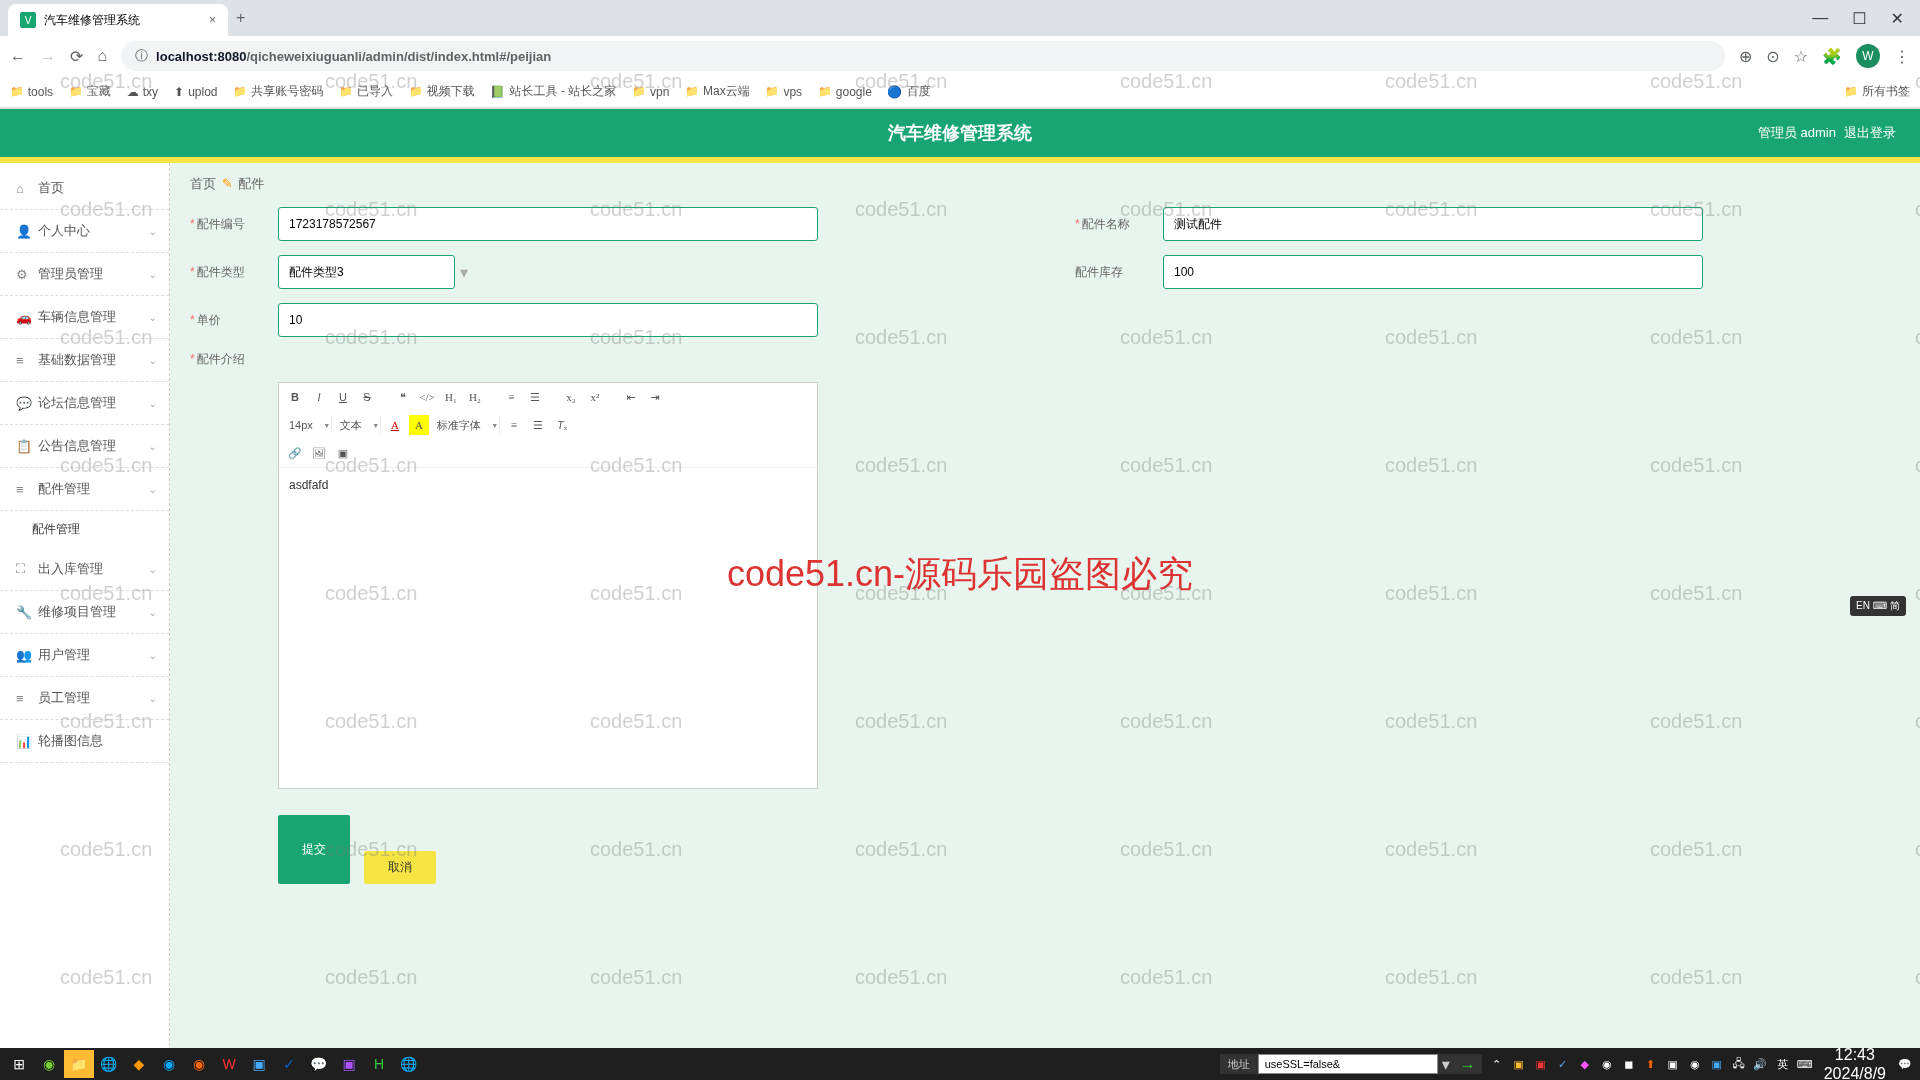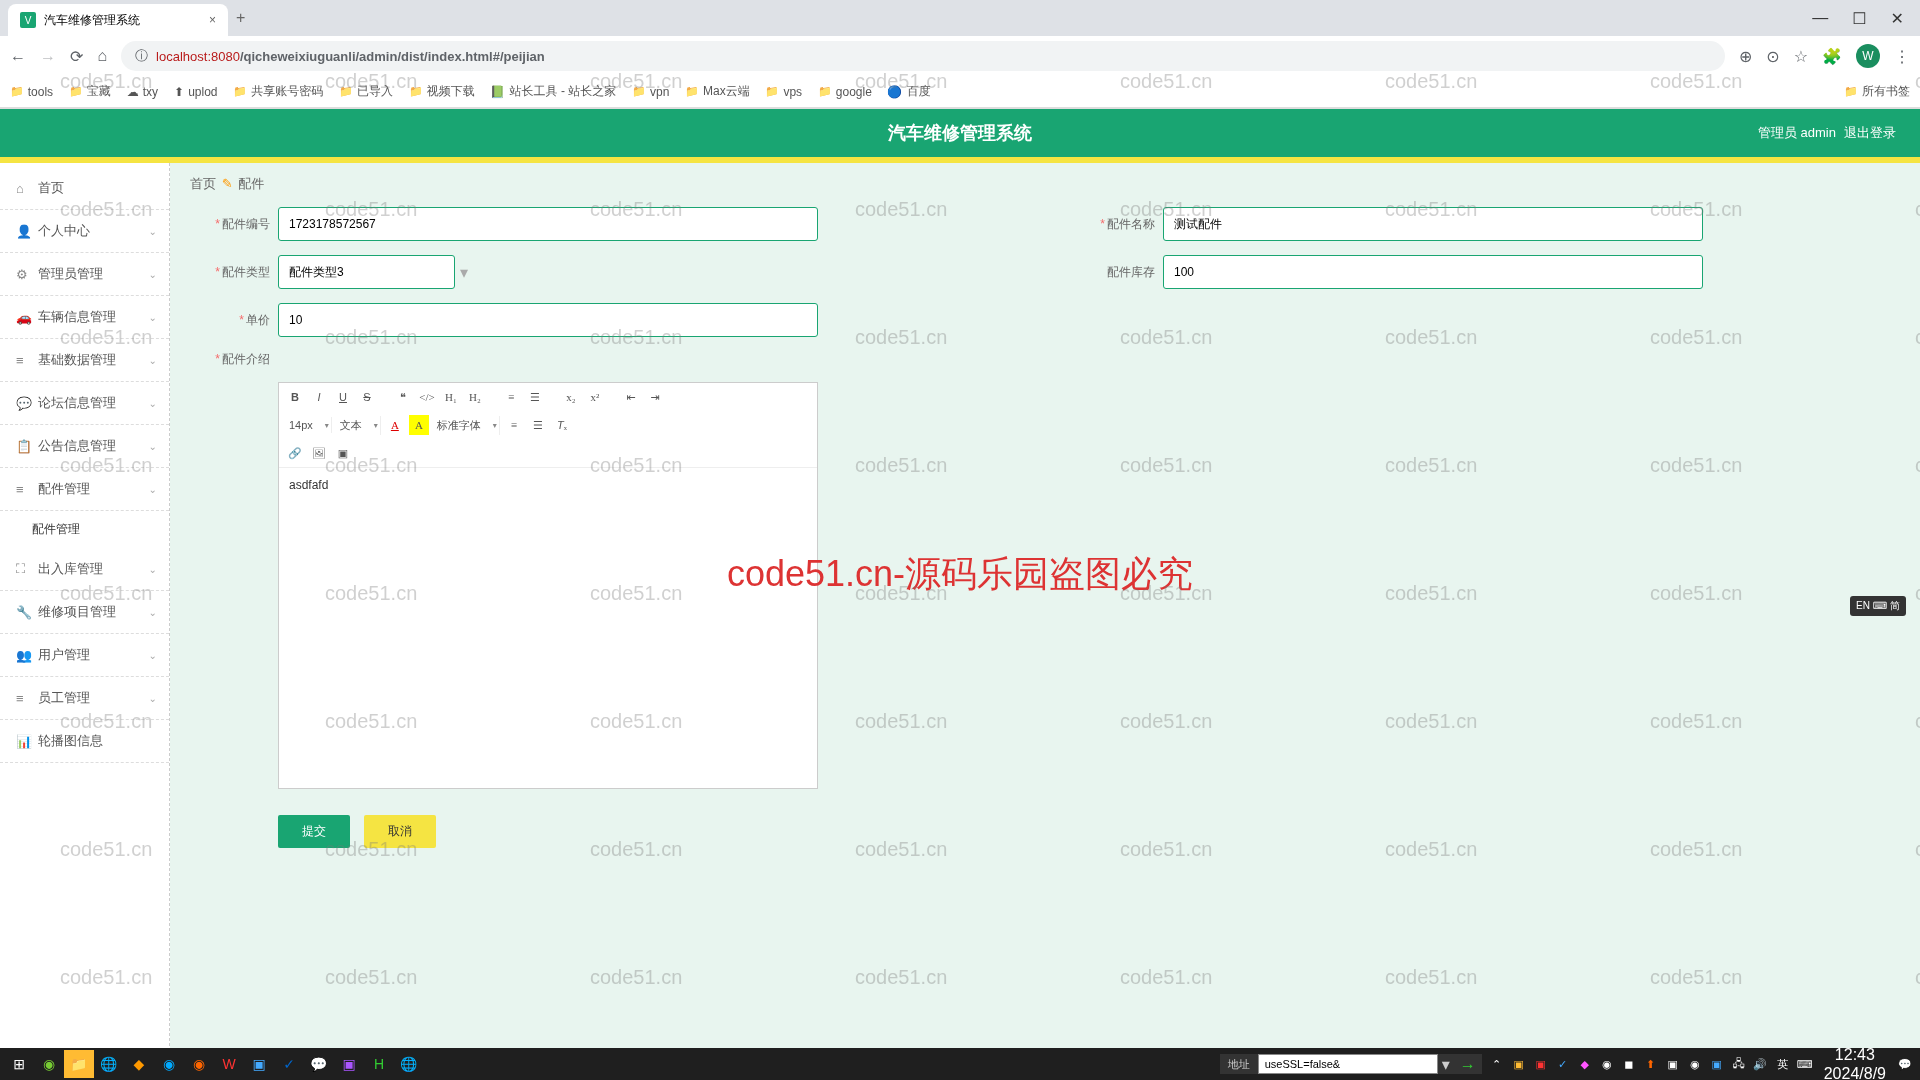--- a/index.html
+++ b/index.html
@@ -12,21 +12,21 @@
 .tab-icon { width: 16px; height: 16px; background: #19a572; border-radius: 2px; margin-right: 8px; display: flex; align-items: center; justify-content: center; color: #fff; font-size: 10px; }
 .tab-title { flex: 1; }
 .tab-close { color: #666; cursor: pointer; margin-left: 8px; }
 .new-tab { margin-left: 8px; color: #666; font-size: 16px; cursor: pointer; }
 .window-controls { margin-left: auto; display: flex; gap: 24px; padding-right: 16px; color: #333; }
 
 .address-bar { display: flex; align-items: center; height: 40px; padding: 0 10px; gap: 14px; background: #fff; }
 .nav-icon { color: #5f6368; cursor: pointer; font-size: 16px; }
 .url-box { flex: 1; display: flex; align-items: center; background: #f1f3f4; border-radius: 20px; padding: 4px 14px; height: 30px; font-size: 13px; }
 .url-box .secure { color: #5f6368; margin-right: 8px; }
-.url-box .url-host { color: #b91c1c; }
+.url-box .url-host { color: #0f172a; font-weight: bold; }
 .url-box .url-path { color: #5f6368; font-weight: bold; }
 .addr-right { display: flex; gap: 14px; align-items: center; }
 .avatar-circle { width: 24px; height: 24px; border-radius: 50%; background: #1a8e5f; color: #fff; display: flex; align-items: center; justify-content: center; font-size: 12px; }
 
 .bookmarks { display: flex; align-items: center; height: 32px; padding: 0 10px; gap: 16px; background: #fff; font-size: 12px; color: #555; border-bottom: 1px solid #ddd; }
 .bk-item { display: flex; align-items: center; gap: 4px; cursor: pointer; }
 .bk-folder::before { content: "📁"; font-size: 11px; }
 .bk-right { margin-left: auto; display: flex; gap: 12px; }
 
 
@@ -41,39 +41,39 @@
 .side-item .si-icon { margin-right: 8px; color: #888; width: 14px; display: inline-block; }
 .side-sub { padding: 10px 16px 10px 32px; font-size: 12px; color: #333; cursor: pointer; }
 
 .main { flex: 1; background: #e8f5ef; padding: 12px 20px; overflow-y: auto; }
 .breadcrumb { font-size: 13px; color: #666; margin-bottom: 14px; }
 .breadcrumb .sep { color: #f90; margin: 0 2px; }
 
 .form-grid { display: grid; grid-template-columns: 1fr 1fr; gap: 14px 60px; }
 .form-row { display: flex; align-items: center; }
 .form-row.full { grid-column: 1 / -1; }
-.form-label { width: 80px; text-align: right; font-size: 12px; color: #666; margin-right: 8px; flex-shrink: 0; }
+.form-label { width: 80px; font-size: 12px; color: #666; margin-right: 8px; flex-shrink: 0; }
 .form-label .req { color: #f56c6c; margin-right: 2px; }
 .form-input { flex: 1; max-width: 540px; height: 34px; border: 1px solid #19a572; border-radius: 3px; padding: 0 10px; font-size: 12px; background: #fff; }
 .form-select { max-width: 200px; position: relative; }
 .form-select::after { content: "▾"; position: absolute; right: 10px; top: 8px; color: #aaa; pointer-events: none; }
 
 .editor-wrap { grid-column: 1 / -1; display: flex; }
 .editor-box { width: 540px; margin-left: 88px; border: 1px solid #ccc; background: #fff; }
 .editor-toolbar { border-bottom: 1px solid #eee; padding: 4px 6px; display: flex; flex-wrap: wrap; gap: 4px; align-items: center; }
 .ed-btn { width: 20px; height: 20px; display: flex; align-items: center; justify-content: center; font-size: 11px; color: #555; cursor: pointer; font-family: serif; }
 .ed-sel { font-size: 11px; border: none; color: #555; background: transparent; padding: 2px 14px 2px 4px; }
 .ed-sel-wrap { display: flex; align-items: center; border-right: 1px solid #eee; padding-right: 4px; position: relative; }
 .ed-sel-wrap::after { content: "▾"; font-size: 8px; color: #888; position: absolute; right: 2px; }
 .editor-content { min-height: 320px; padding: 10px; font-size: 12px; color: #333; }
 
 .form-actions { grid-column: 1 / -1; margin-left: 88px; margin-top: 12px; display: flex; gap: 14px; }
 .btn { padding: 8px 24px; font-size: 12px; border: none; border-radius: 2px; cursor: pointer; }
 .btn-primary { background: #19a572; color: #fff; }
-.btn-cancel { background: #f5e442; color: #333; }
+.btn-cancel { background: #f5e442; color: #333; margin-top: 36px; }
 
 
 .watermark { position: absolute; inset: 0; pointer-events: none; z-index: 5; }
 .wm-text { position: absolute; color: rgba(120,120,120,0.35); font-size: 20px; font-family: Arial; }
 .wm-big { position: absolute; left: 50%; top: 550px; transform: translateX(-50%); color: #d33; font-size: 36px; font-family: "SimHei", Arial; font-weight: 500; }
 
 
 .ime-badge { position: absolute; right: 14px; top: 596px; background: #333; color: #fff; font-size: 10px; padding: 3px 6px; border-radius: 3px; }
 
 

